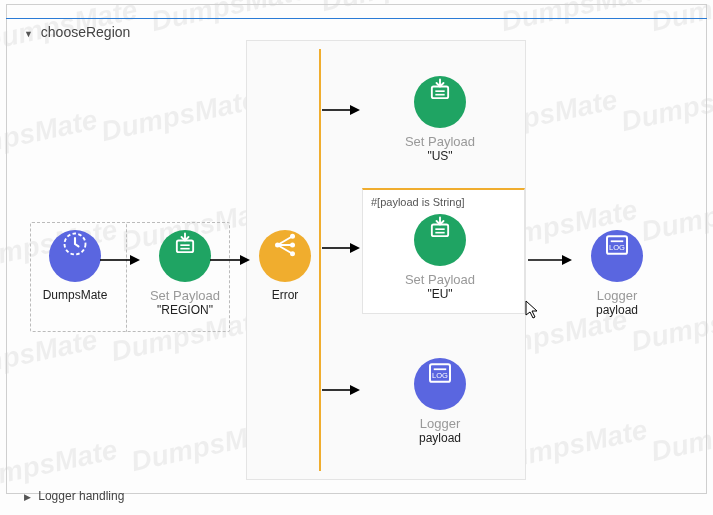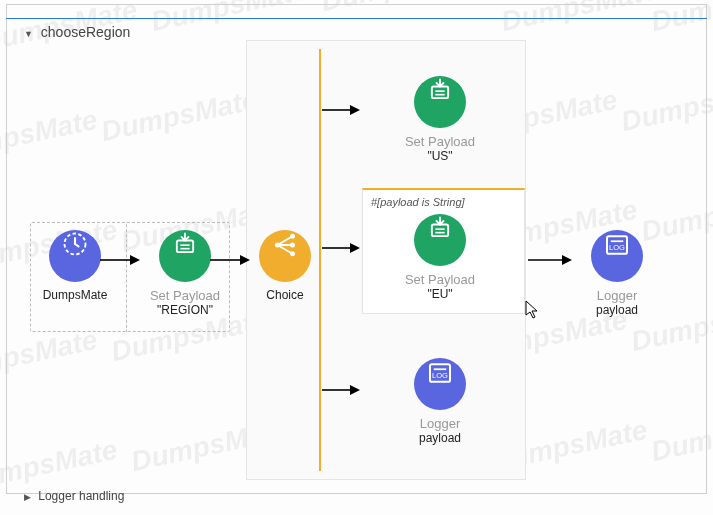--- a/index.html
+++ b/index.html
@@ -207,41 +207,41 @@
   <div class="node" style="left:240px; top:230px;">
     <div class="circle amber">
       <svg width="30" height="30" viewBox="0 0 24 24">
         <circle cx="6" cy="12" r="2" fill="#fff"></circle>
         <circle cx="18" cy="5" r="2" fill="#fff"></circle>
         <circle cx="18" cy="12" r="2" fill="#fff"></circle>
         <circle cx="18" cy="19" r="2" fill="#fff"></circle>
         <path d="M6 12 L18 5 M6 12 L18 12 M6 12 L18 19" stroke="#fff" stroke-width="1.6" fill="none"></path>
       </svg>
     </div>
-    <div class="label-main">Choice</div>
+    <div class="label-main">Error</div>
   </div>
 
   <div class="node" style="left:395px; top:76px;">
     <div class="circle green">
       <svg width="28" height="28" viewBox="0 0 24 24">
         <rect x="5" y="9" width="14" height="10" rx="1.5" fill="none" stroke="#fff" stroke-width="1.6"></rect>
         <path d="M12 3 L12 9 M9 6 L12 9 L15 6" fill="none" stroke="#fff" stroke-width="1.6" stroke-linecap="round"></path>
         <line x1="8" y1="13" x2="16" y2="13" stroke="#fff" stroke-width="1.4"></line>
         <line x1="8" y1="16" x2="16" y2="16" stroke="#fff" stroke-width="1.4"></line>
       </svg>
     </div>
     <div class="label-sub">Set Payload</div>
     <div class="label-val">"US"</div>
   </div>
   <svg class="arrow" style="left:322px; top:100px;" width="38" height="20">
     <line x1="0" y1="10" x2="28" y2="10" stroke="#000" stroke-width="1.6"></line>
     <polygon points="28,5 38,10 28,15" fill="#000"></polygon>
   </svg>
 
-  <div class="route-box" style="left:362px; top:188px; width:163px; height:126px;font-style:italic;">
+  <div class="route-box" style="left:362px; top:188px; width:163px; height:126px;">
     <div class="route-title">#[payload is String]</div>
   </div>
   <div class="node" style="left:395px; top:214px;">
     <div class="circle green">
       <svg width="28" height="28" viewBox="0 0 24 24">
         <rect x="5" y="9" width="14" height="10" rx="1.5" fill="none" stroke="#fff" stroke-width="1.6"></rect>
         <path d="M12 3 L12 9 M9 6 L12 9 L15 6" fill="none" stroke="#fff" stroke-width="1.6" stroke-linecap="round"></path>
         <line x1="8" y1="13" x2="16" y2="13" stroke="#fff" stroke-width="1.4"></line>
         <line x1="8" y1="16" x2="16" y2="16" stroke="#fff" stroke-width="1.4"></line>
       </svg>

